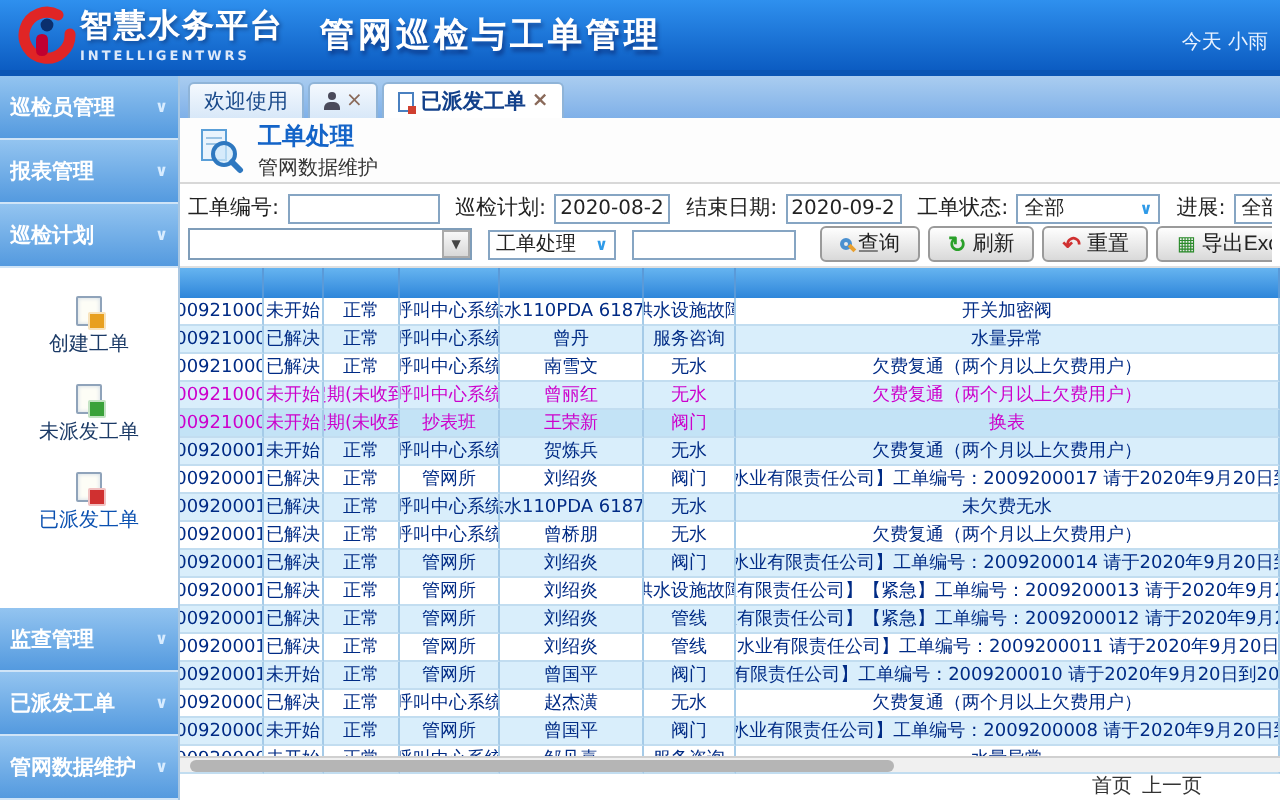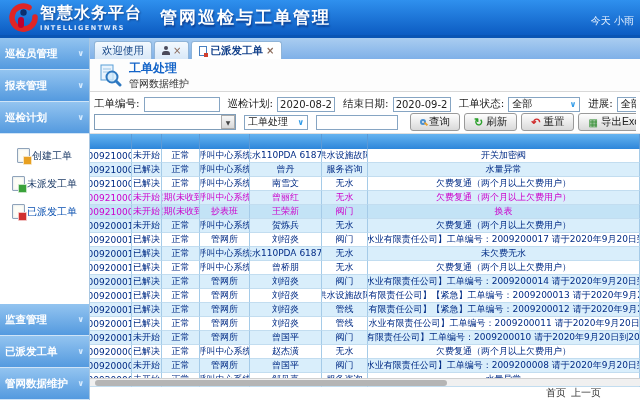--- a/index.html
+++ b/index.html
@@ -19,21 +19,21 @@
   .main { flex:1; display:flex; min-height:0; }
 
   
   .sidebar { width:90px; background:#f4f9fe; border-right:1px solid #a9c7e2; display:flex; flex-direction:column; }
   .side-group { height:32px; background:linear-gradient(#93c4f0,#549adf); border-bottom:1px solid #cfe4f7; color:#fff; font-weight:bold; font-size:10.5px; display:flex; align-items:center; padding:0 5px; cursor:pointer; }
   .side-group .sg-label { flex:1; white-space:nowrap; overflow:hidden; }
   .chev { color:#d8ecff; font-size:8px; }
   .side-group .chev-up { display:none; }
   .side-group.active .chev-up { display:inline; }
   .side-sub { background:#fff; flex:1; display:flex; flex-direction:column; align-items:center; padding-top:14px; gap:13px; }
-  .side-sub-item { display:flex; flex-direction:row; align-items:center; gap:2px; cursor:pointer; }
+  .side-sub-item { display:flex; flex-direction:column; align-items:center; gap:2px; cursor:pointer; }
   .ssi-label { font-size:10px; color:#1b3a66; }
   .side-sub-item.active .ssi-label { color:#0a50b0; }
   .doc-icon { width:13px; height:15px; background:#fdfdf6; border:1px solid #8fa3ba; border-radius:1px; position:relative; box-shadow:inset 0 0 2px #cdd8e4; }
   .doc-icon::after { content:""; position:absolute; right:-3px; bottom:-3px; width:7px; height:7px; border-radius:1px; border:1px solid rgba(255,255,255,.7); }
   .create-order-icon::after { background:#e8a020; }
   .undispatched-order-icon::after { background:#3aா) }
   .undispatched-order-icon::after { background:#3aa23a; }
   .dispatched-order-icon::after { background:#d03030; }
 
   

